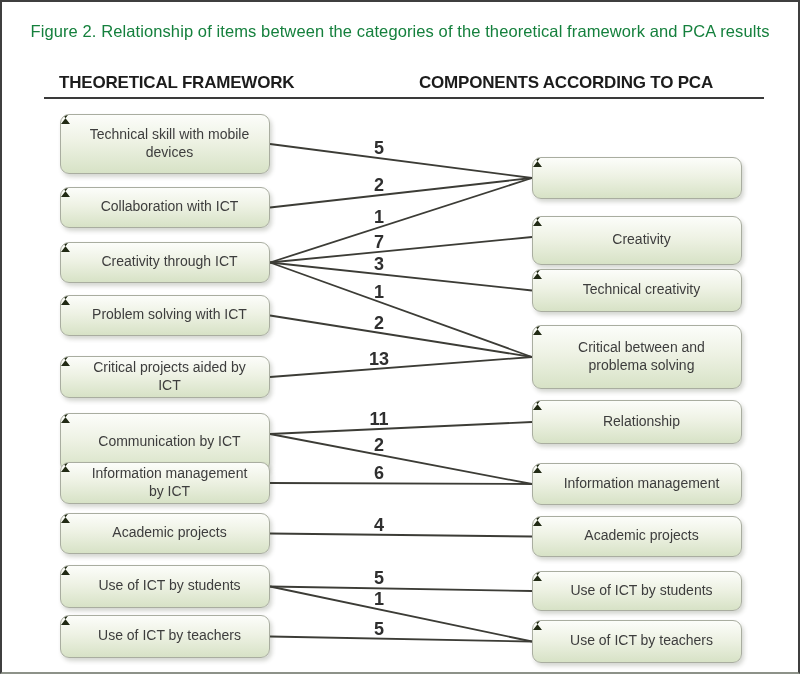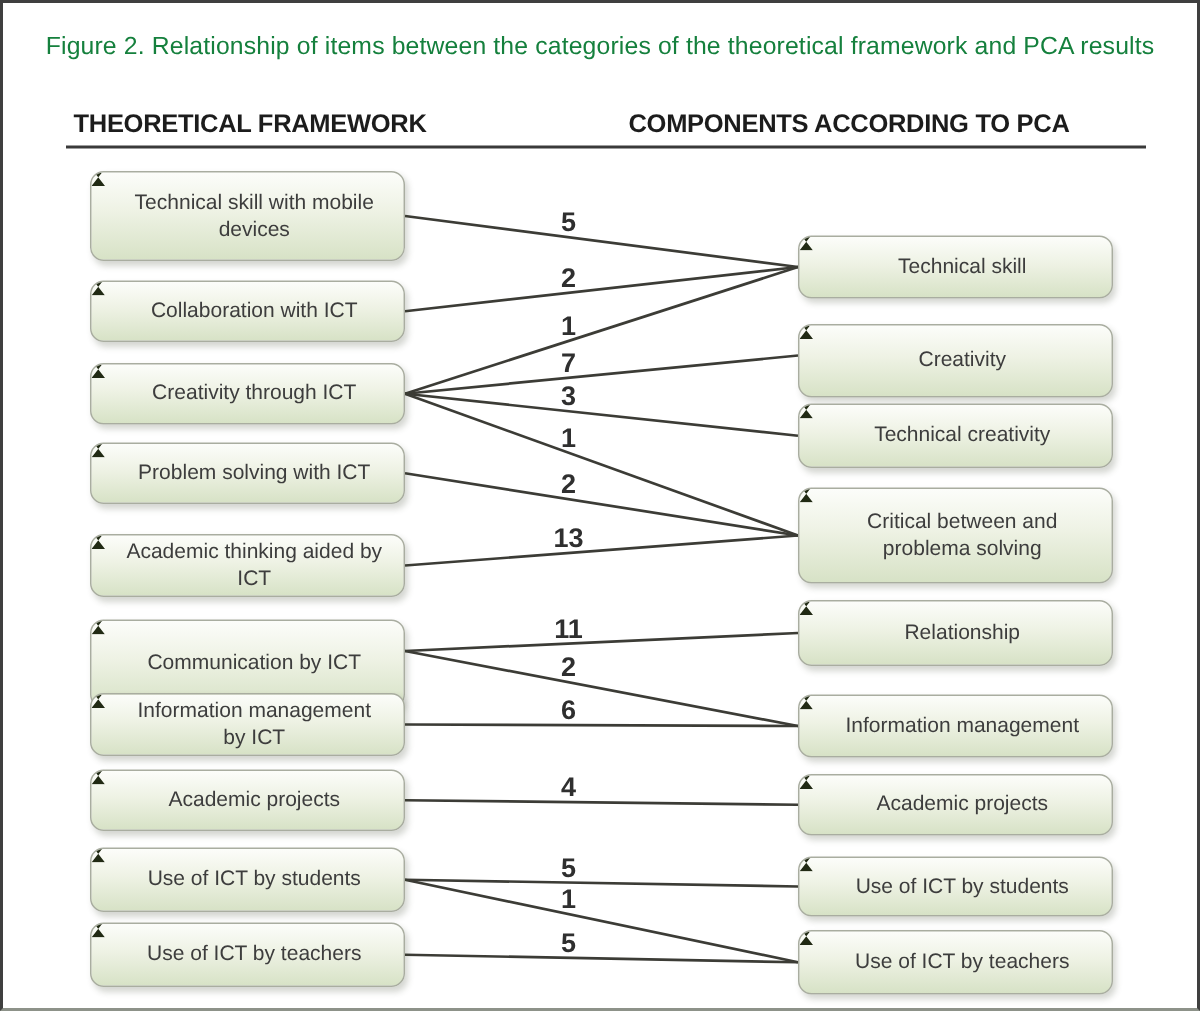--- a/index.html
+++ b/index.html
@@ -31,21 +31,21 @@
 
   .col-header {
     position: absolute;
     top: 71px;
     font-size: 17px;
     font-weight: 700;
     color: #1c1c1c;
     letter-spacing: -0.2px;
     white-space: nowrap;
   }
-  .col-header.left  { left: 47px; }
+  .col-header.left  { left: 57px; }
   .col-header.right { left: 417px; }
 
   .header-rule {
     position: absolute;
     top: 95px;
     left: 42px;
     width: 720px;
     height: 2px;
     background: #3a3a3a;
   }
@@ -151,21 +151,21 @@
     <div class="node node-left" style="top:240px;height:41px">
       <div class="bar"></div>
       <div class="label">Creativity through ICT</div>
     </div>
     <div class="node node-left" style="top:293px;height:41px">
       <div class="bar"></div>
       <div class="label">Problem solving with ICT</div>
     </div>
     <div class="node node-left" style="top:354px;height:42px">
       <div class="bar"></div>
-      <div class="label">Academic thinking aided by ICT</div>
+      <div class="label">Critical projects aided by ICT</div>
     </div>
     <div class="node node-left" style="top:411px;height:59px">
       <div class="bar"></div>
       <div class="label">Communication by ICT</div>
     </div>
     <div class="node node-left" style="top:460px;height:42px">
       <div class="bar"></div>
       <div class="label">Information management by ICT</div>
     </div>
     <div class="node node-left" style="top:511px;height:41px">
@@ -176,21 +176,20 @@
       <div class="bar"></div>
       <div class="label">Use of ICT by students</div>
     </div>
     <div class="node node-left" style="top:613px;height:43px">
       <div class="bar"></div>
       <div class="label">Use of ICT by teachers</div>
     </div>
 
     <div class="node node-right" style="top:155px;height:42px">
       <div class="bar"></div>
-      <div class="label">Technical skill</div>
     </div>
     <div class="node node-right" style="top:214px;height:49px">
       <div class="bar"></div>
       <div class="label">Creativity</div>
     </div>
     <div class="node node-right" style="top:267px;height:43px">
       <div class="bar"></div>
       <div class="label">Technical creativity</div>
     </div>
     <div class="node node-right" style="top:323px;height:64px">

